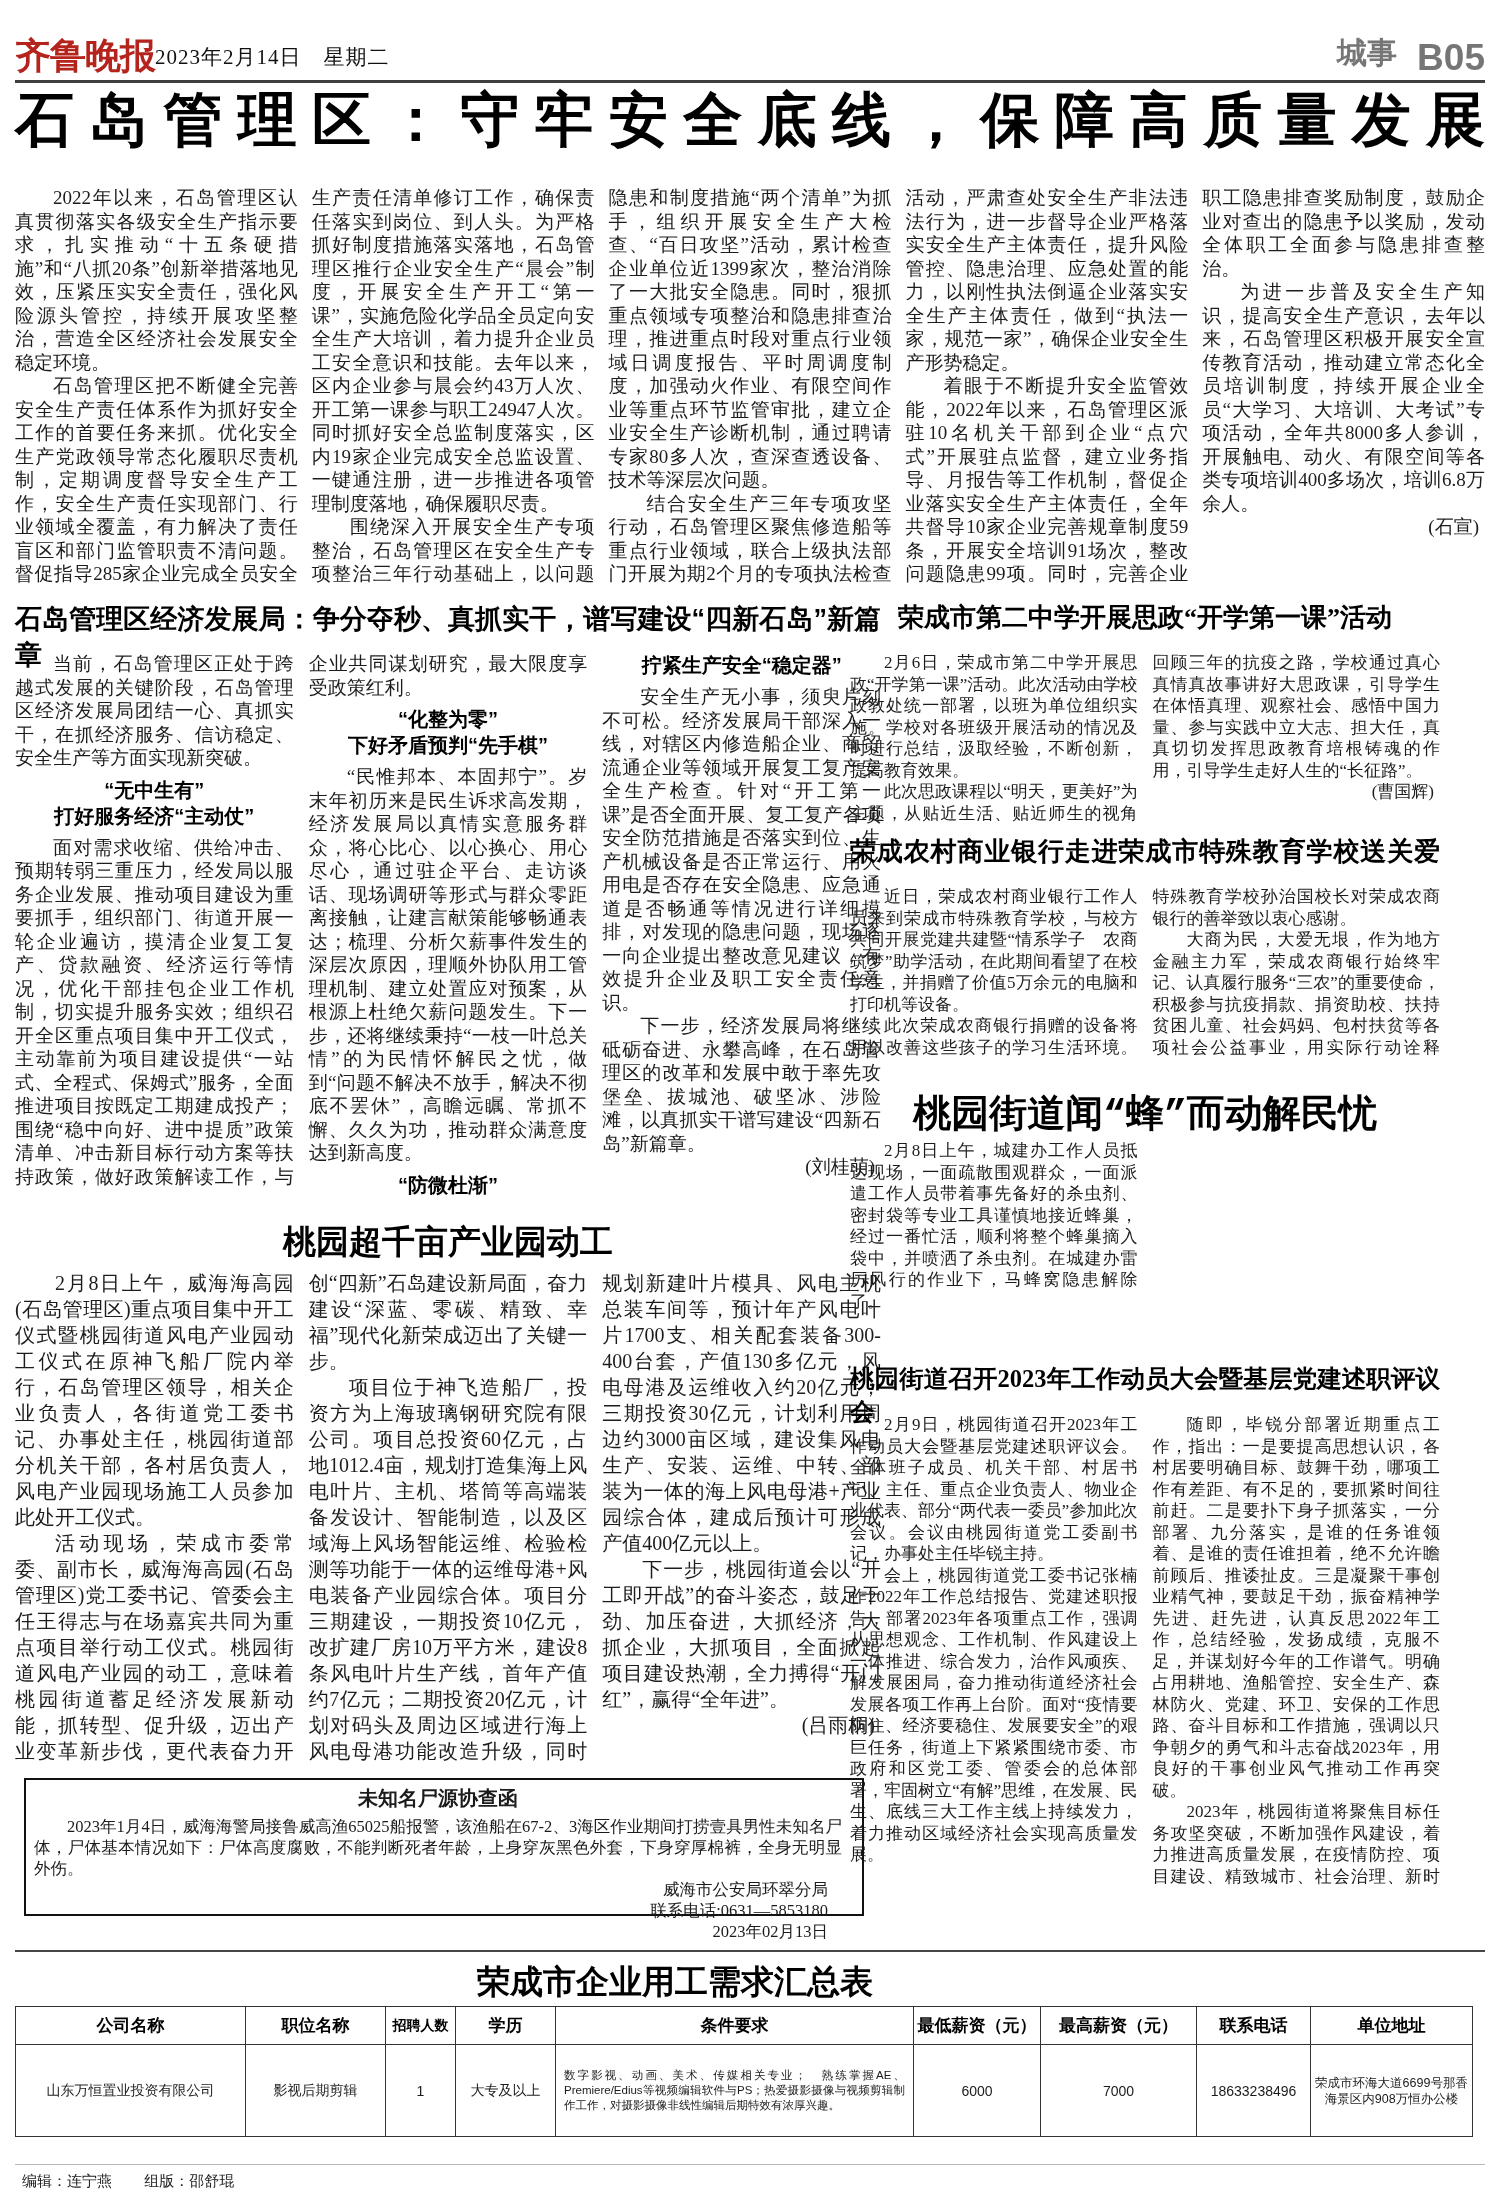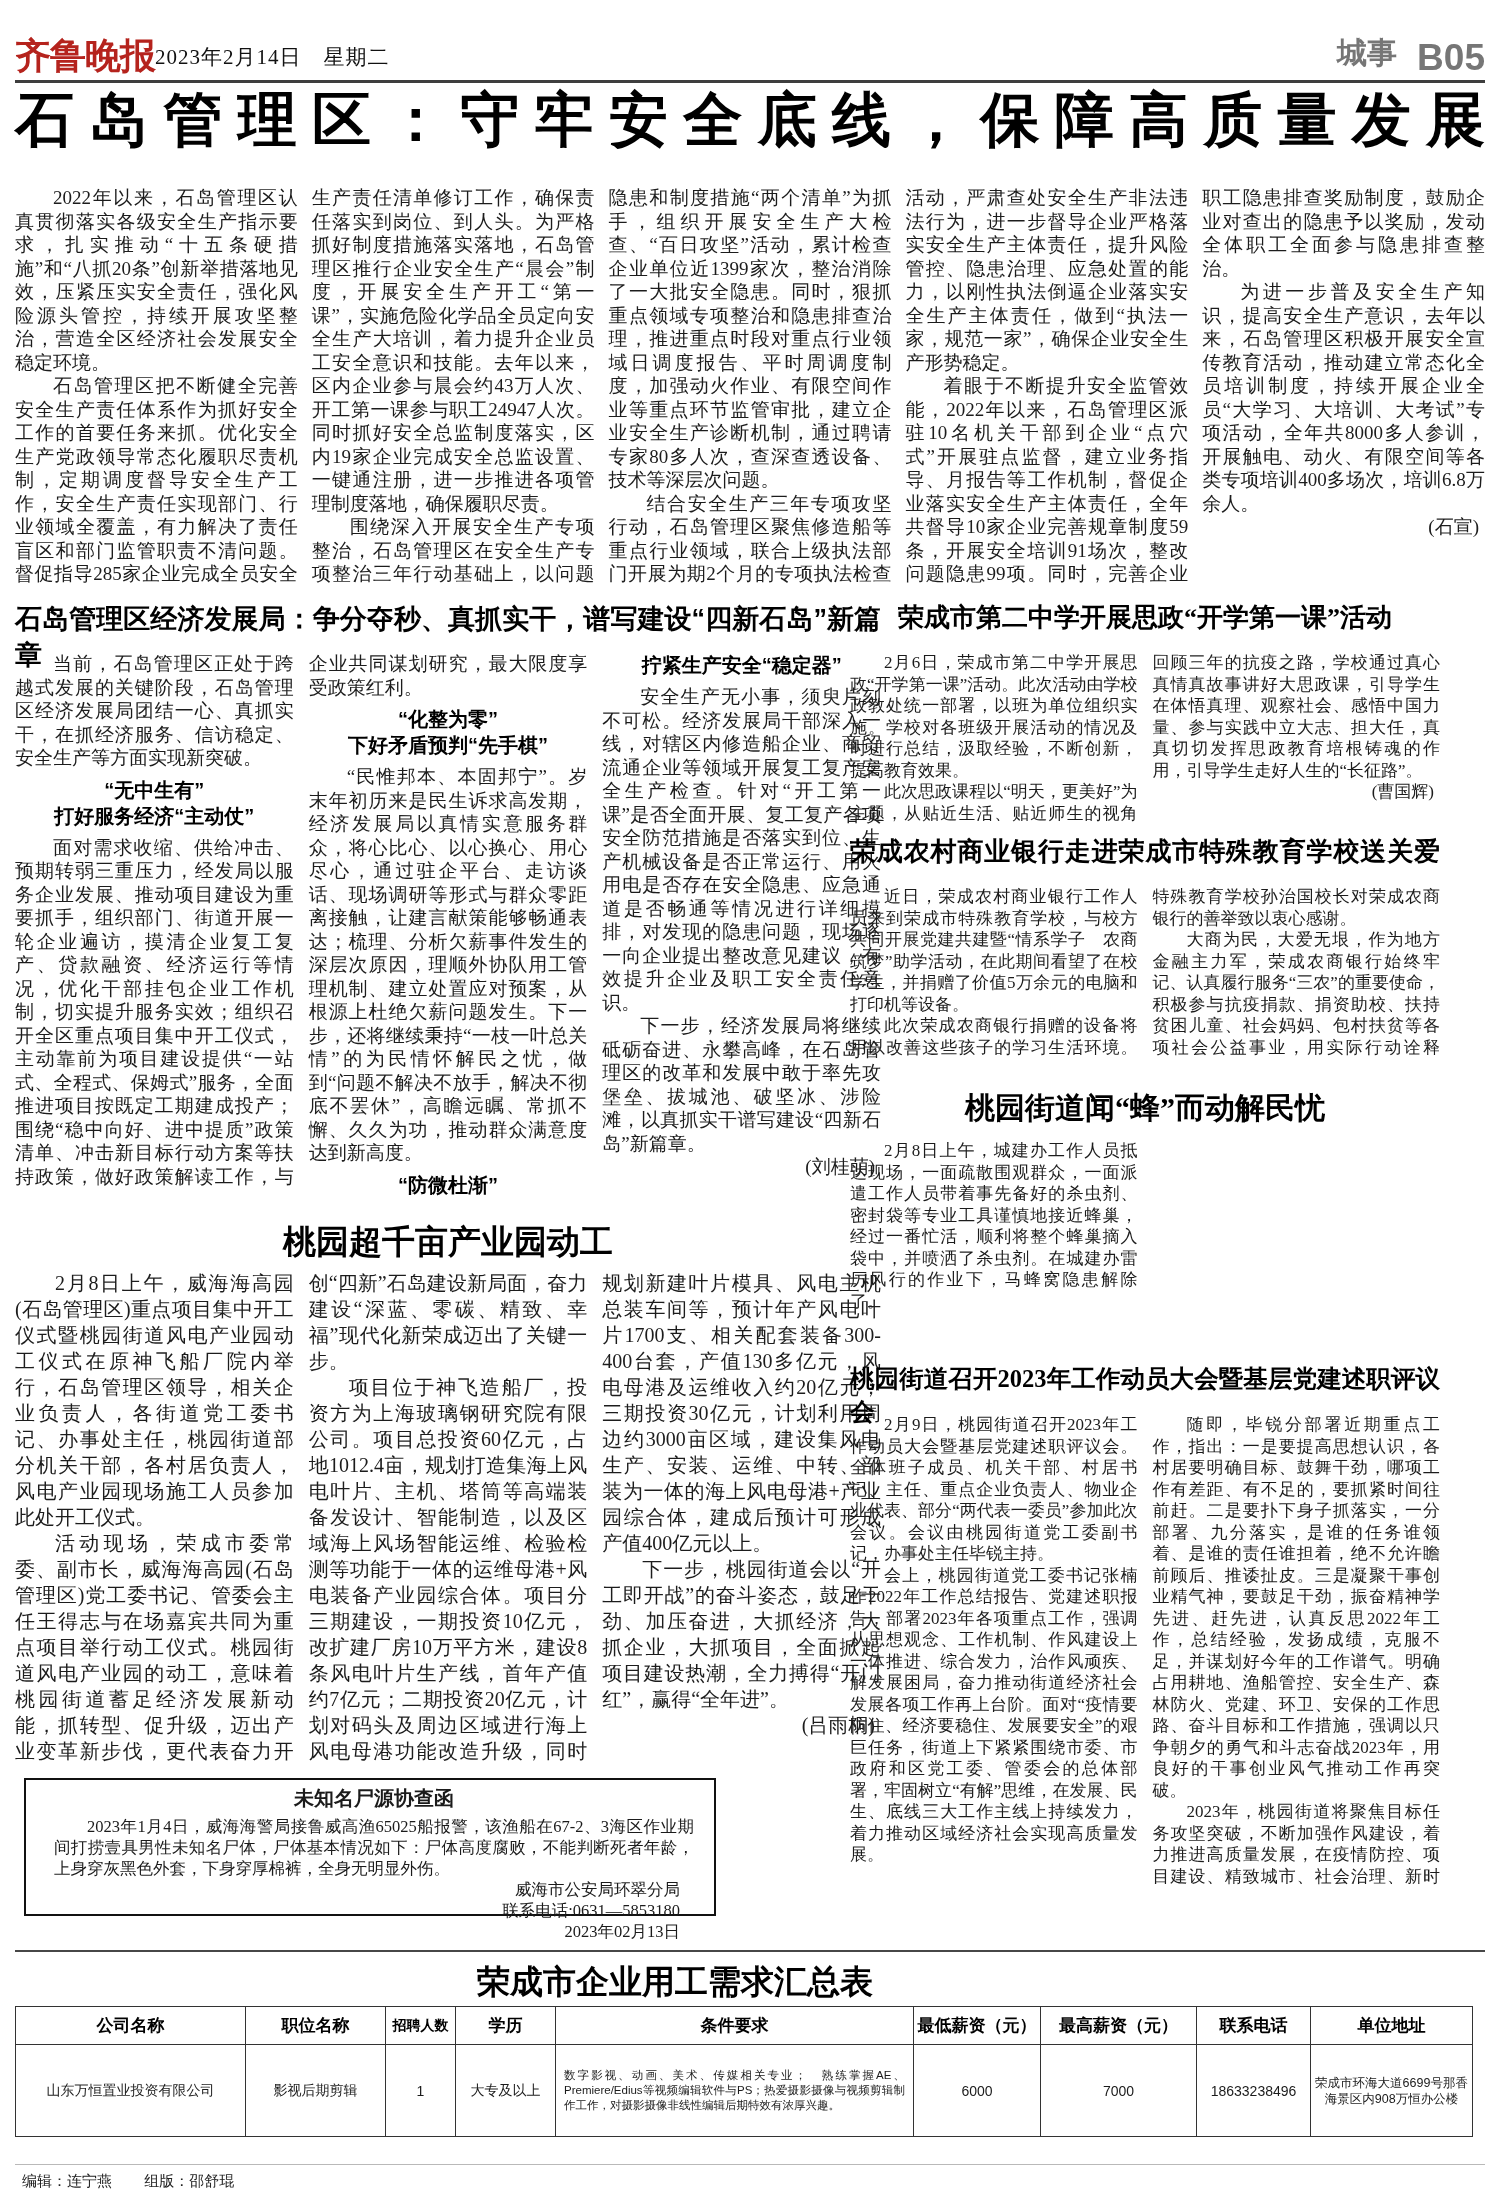--- a/index.html
+++ b/index.html
@@ -21,21 +21,21 @@
   #rule-top { position:absolute; left:15px; top:80px; width:1470px; border-top:3px solid #3e3e3e; }
 
   
   .hl { position:absolute; color:#000; font-weight:900; }
   .just { text-align:justify; text-align-last:justify; }
   .ctr  { text-align:center; }
   #main-hl   { left:15px;  top:88px;   width:1470px; font-size:59px; line-height:1.1; }
   #econ-hl   { left:15px;  top:601px;  width:866px;  font-size:27px; }
   #school-hl { left:850px; top:600px;  width:590px;  font-size:26px; }
   #bank-hl   { left:850px; top:834px;  width:590px;  font-size:26px; }
-  #bee-hl    { left:850px; top:1088px; width:590px;  font-size:30px; }
+  #bee-hl    { left:850px; top:1088px; width:590px;  font-size:38px;font-family:Liberation Mono, monospace; }
   #park-hl   { left:15px;  top:1220px; width:866px;  font-size:33px; }
   #meet-hl   { left:850px; top:1362px; width:590px;  font-size:24.5px; }
 
   
   .body { position:absolute; overflow:hidden; text-align:justify; color:#1c1c1c; column-fill:auto; }
   .body p { text-indent:2em; }
   .news  { font-size:19px;   line-height:23.5px; }
   .rt    { font-size:17px;   line-height:21.5px; }
   .cols5 { column-count:5; column-gap:14px; }
   .cols3 { column-count:3; column-gap:15px; }
@@ -46,22 +46,22 @@
 
   #main-body { left:15px;  top:186px;  width:1470px; height:402px; }
   #econ-body { left:15px;  top:652px;  width:866px;  height:556px; }
   #school-body { left:850px; top:652px; width:590px; height:178px; }
   #bank-body { left:850px; top:886px;  width:590px;  height:198px; }
   #bee-body  { left:850px; top:1140px; width:590px;  height:200px; }
   #park-body { left:15px;  top:1270px; width:866px;  height:498px; font-size:20px; line-height:26px; }
   #meet-body { left:850px; top:1414px; width:590px;  height:492px; }
 
   
-  #notice { position:absolute; left:24px; top:1778px; width:692px; height:138px;
-            border:2px solid #111; padding:5px 20px 4px 28px; }
+  #notice { position:absolute; left:24px; top:1778px; width:840px; height:138px;
+            border:2px solid #111; padding:5px 20px 4px 8px; }
   #notice-title { text-align:center; font-size:20px; font-weight:800; margin-bottom:4px; }
   #notice-body  { font-size:16.5px; line-height:21px; text-align:justify; text-indent:2em; }
   .notice-sign  { font-size:16.5px; line-height:21px; text-align:right; padding-right:14px; }
 
   
   #rule-bottom { position:absolute; left:15px; top:1950px; width:1470px; border-top:2px solid #474747; }
   #tbl-title { position:absolute; left:15px; top:1960px; width:1320px; text-align:center;
                font-size:33px; font-weight:900; color:#000; }
   #tbl { position:absolute; left:15px; top:2006px; width:1457px; border-collapse:collapse; table-layout:fixed; }
   #tbl th, #tbl td { border:1.5px solid #333; vertical-align:middle; }

